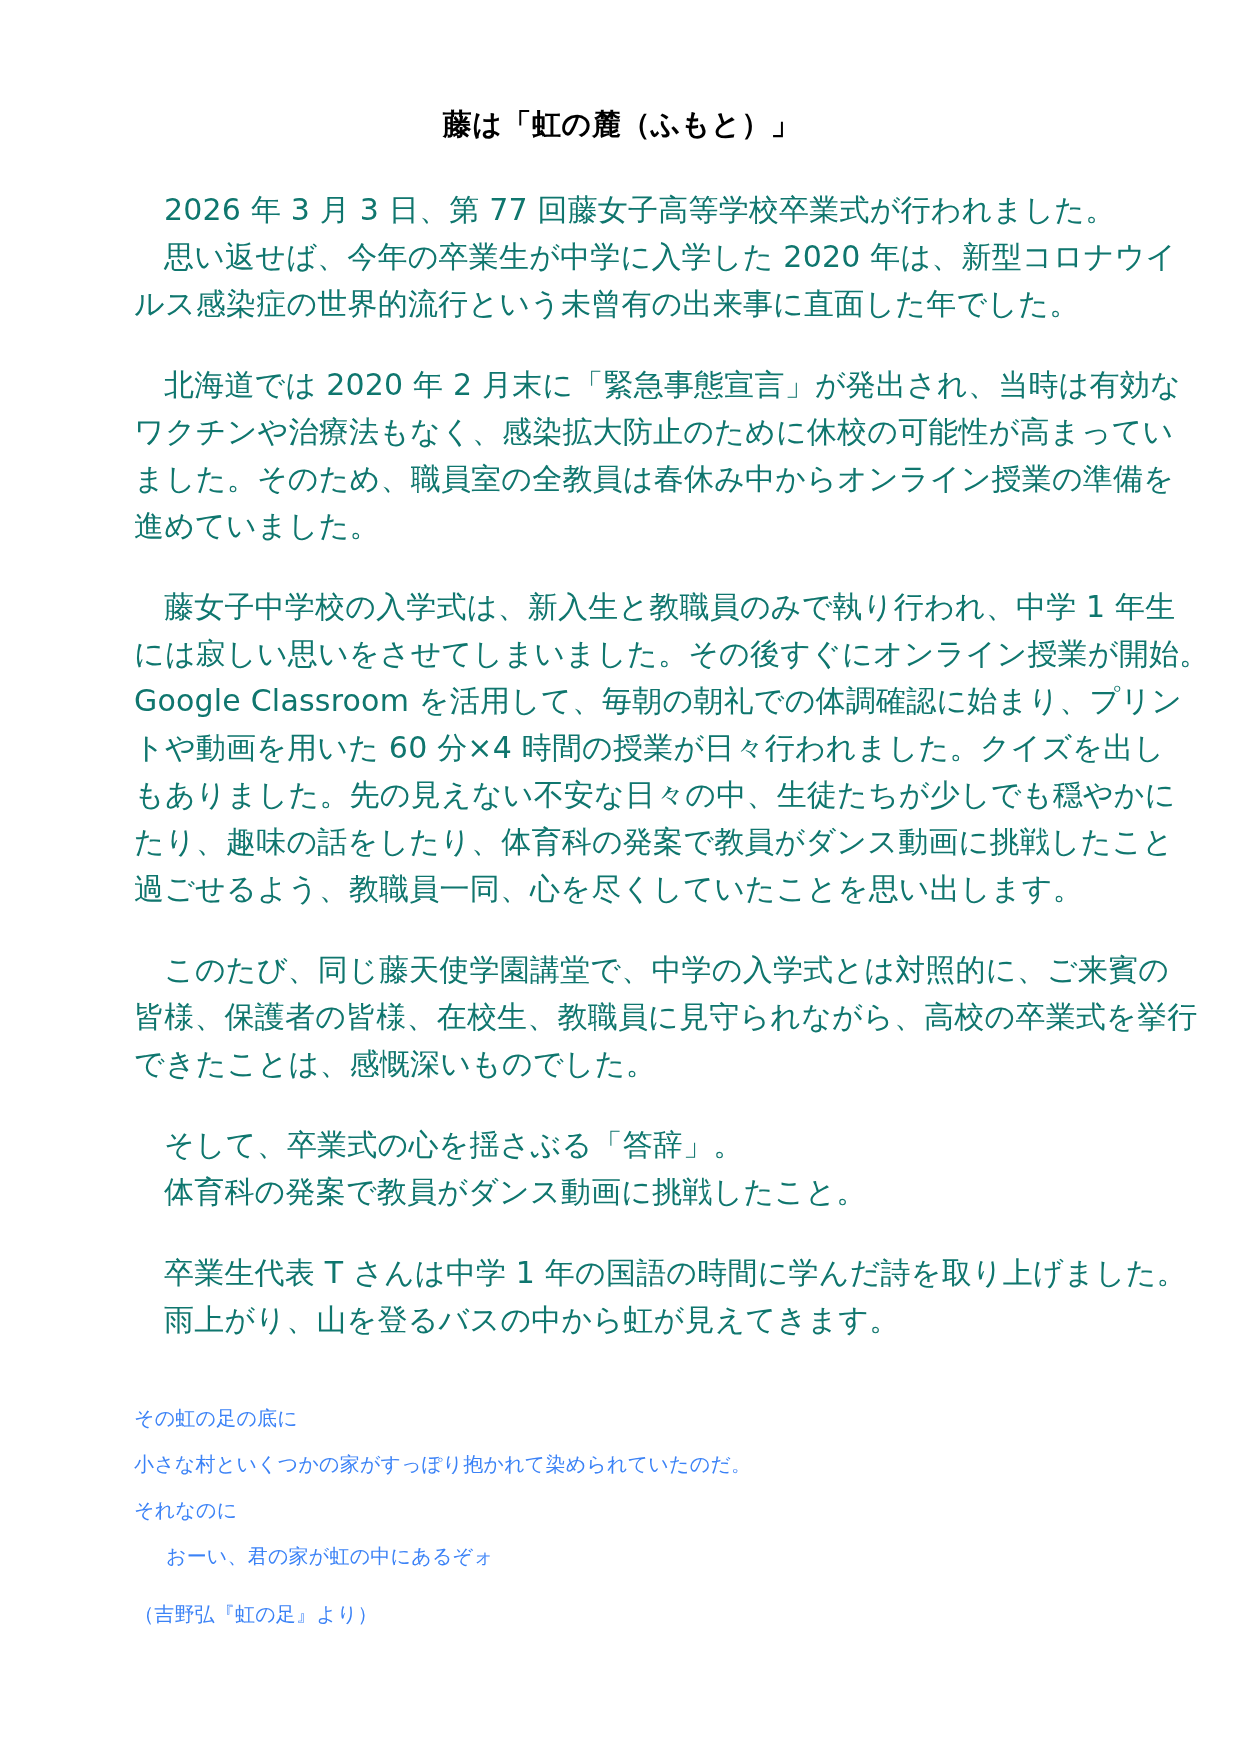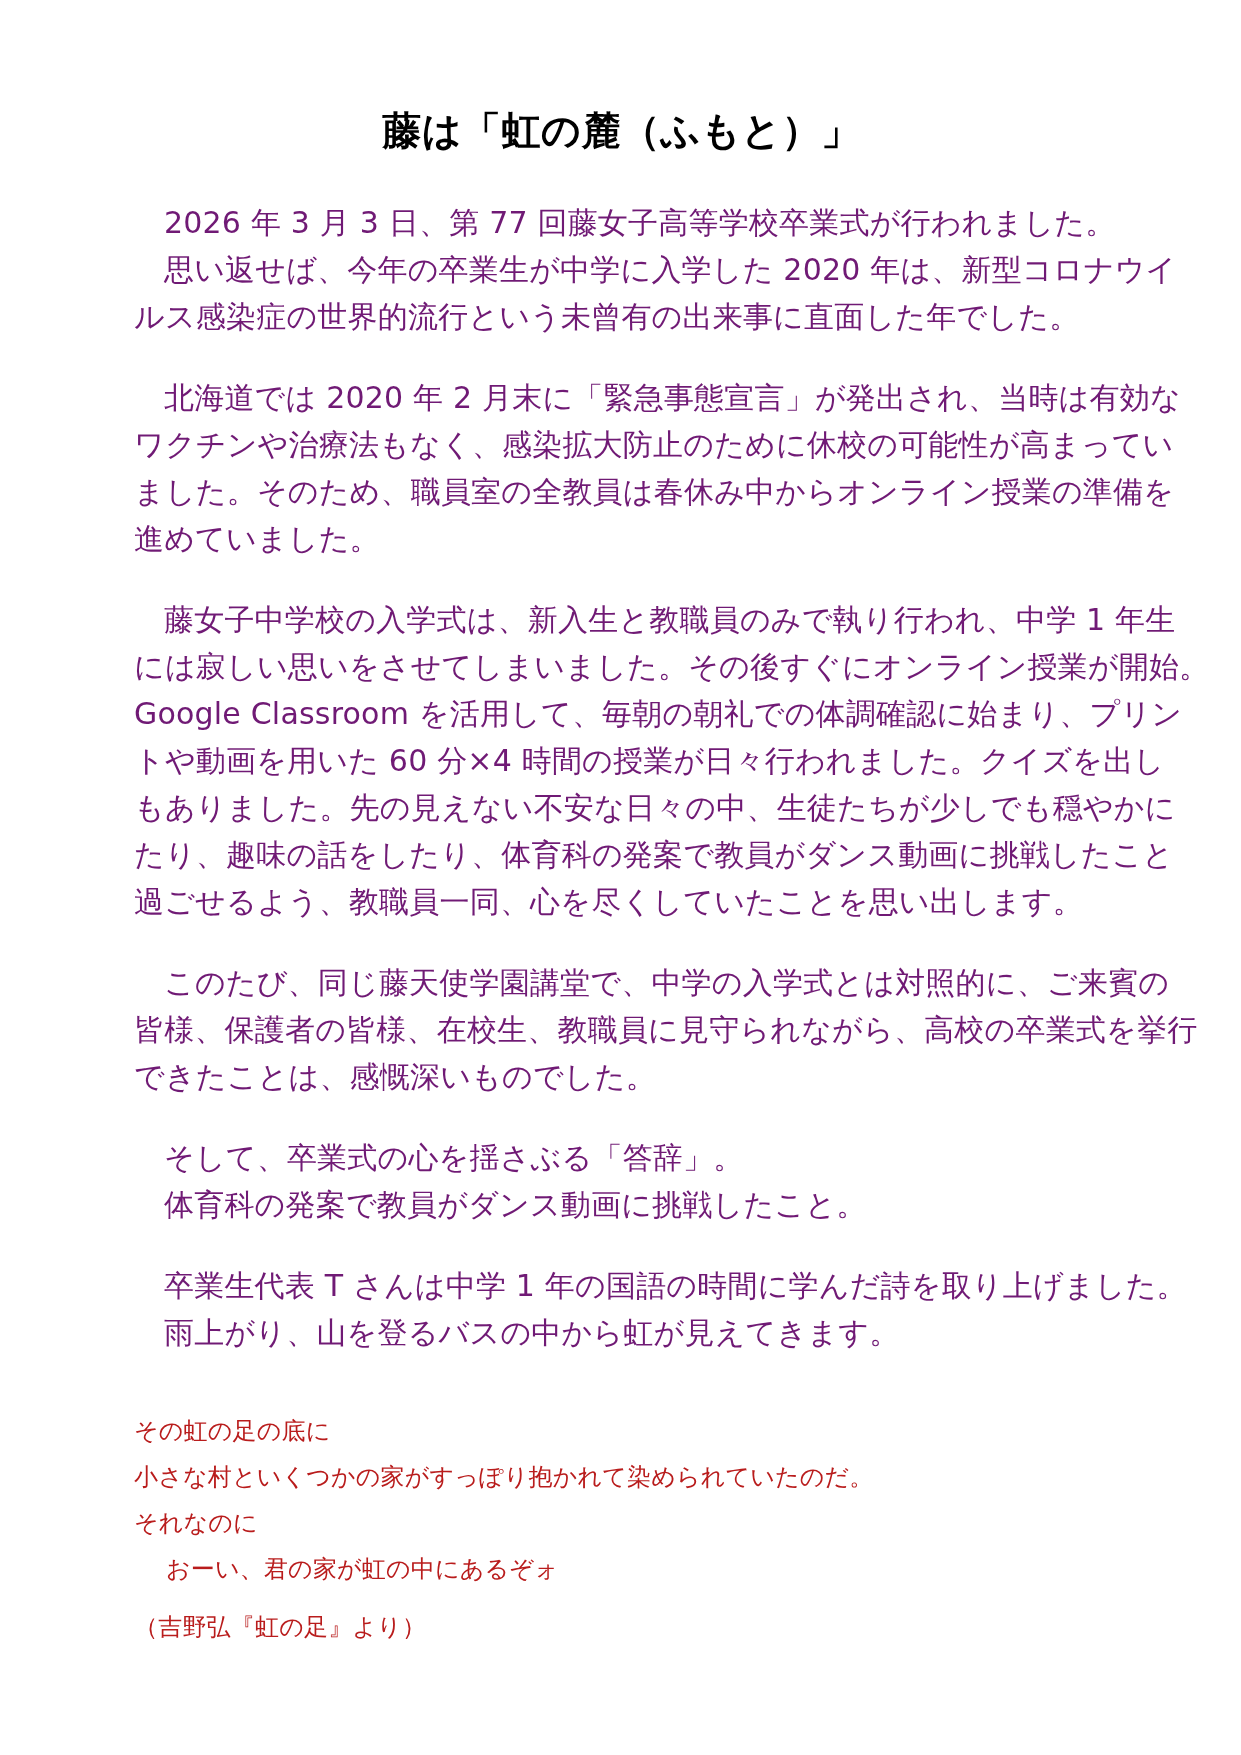--- a/index.html
+++ b/index.html
@@ -22,54 +22,54 @@
     box-sizing: border-box;
   }
   .content {
     position: absolute;
     left: 134px;
     top: 0;
     width: 975px;
   }
   .doc-title {
     text-align: center;
-    font-size: 39px;
+    font-size: 29px;
     font-weight: bold;
     letter-spacing: 0.5px;
     margin: 0;
     padding-top: 106px;
     line-height: 1.3;
     color: #000;
   }
   .body-block {
     margin-top: 42px;
   }
   .para {
     font-size: 30px;
     line-height: 47px;
     margin: 0 0 34px 0;
     letter-spacing: 0.2px;
-    color: #701a75;
+    color: #0f766e;
     text-align: left;
     white-space: normal;
   }
   .para .ln {
     display: block;
     white-space: nowrap;
   }
   .para .ln.indent {
     padding-left: 30px;
   }
   .poem {
     margin: 0;
     padding-top: 18px;
     font-family: "DejaVu Serif", "Liberation Serif", serif;
-    font-size: 24px;
+    font-size: 20px;
     line-height: 46px;
-    color: #b91c1c;
+    color: #3b82f6;
     letter-spacing: 0.2px;
   }
   .poem .pln {
     display: block;
     white-space: nowrap;
   }
   .poem .pln.ind {
     padding-left: 32px;
   }
   .poem .attrib {

